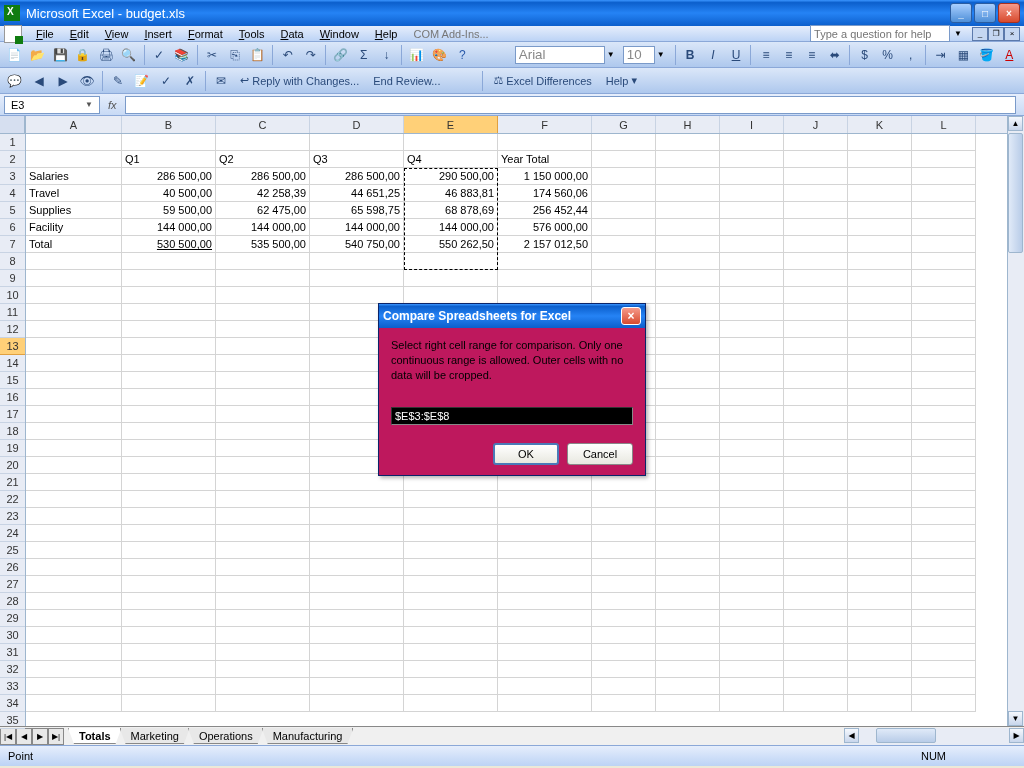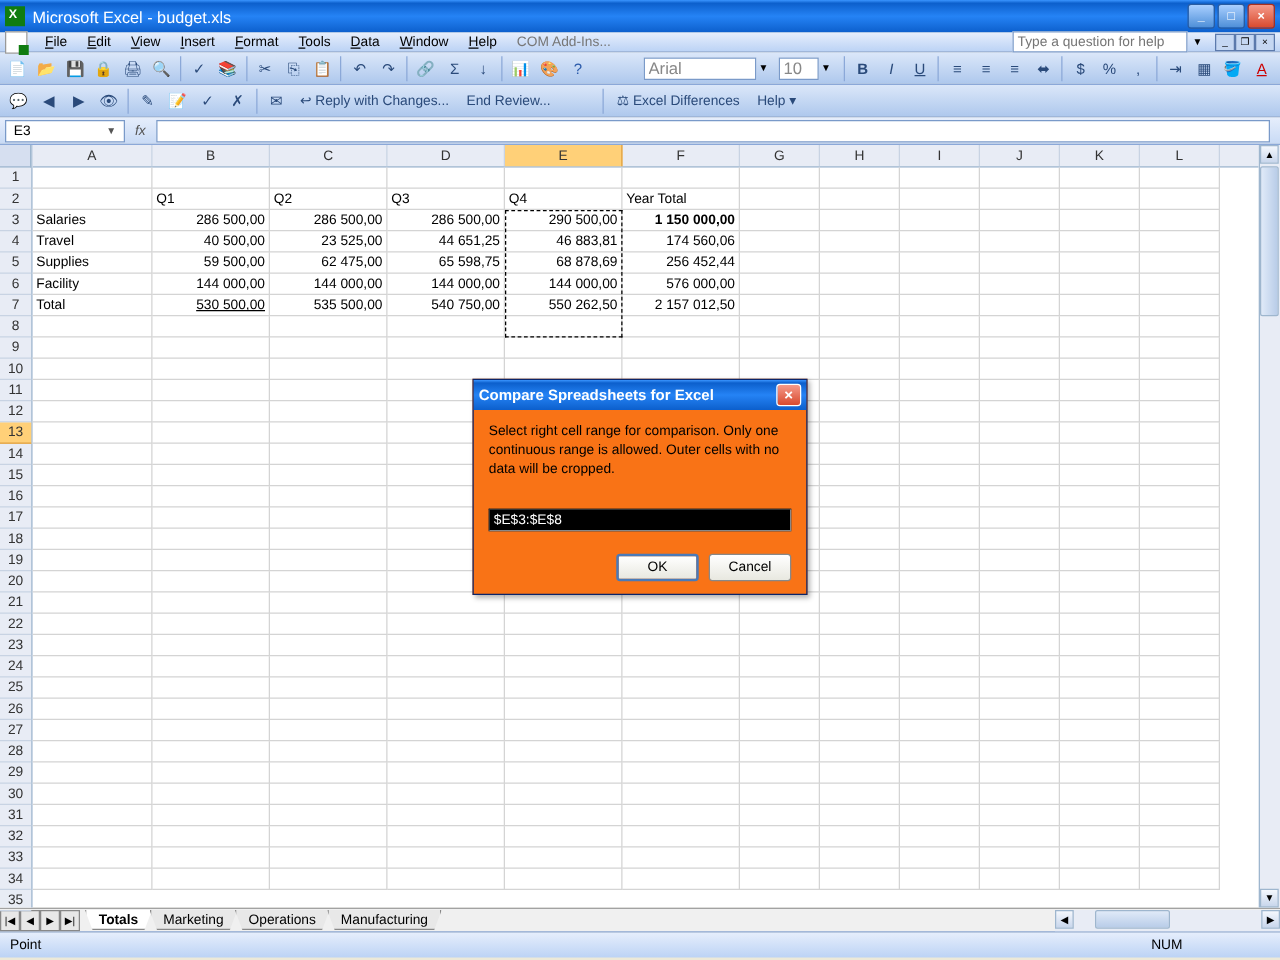--- a/index.html
+++ b/index.html
@@ -178,21 +178,21 @@
   background: linear-gradient(to bottom,#e6eefc,#bcd3f5);
   border-top:1px solid #8ba8d8;
   display:flex; align-items:center;
   padding:0 8px; font-size:11px;
 }
 .statusbar .sb-right{margin-left:auto; display:flex; gap:30px;}
 .dialog {
   position: absolute;
   left: 378px; top: 303px;
   width: 268px;
-  background: #f97316;
+  background: #be185d;
   border: 1px solid #0a246a;
   box-shadow: 2px 2px 4px rgba(0,0,0,0.3);
 }
 .dialog .dlg-title {
   height: 24px;
   background: linear-gradient(to bottom, #3a95ff 0%, #0c5fcc 10%, #2583f5 50%, #0c5fcc 100%);
   color:#fff; font-weight:bold; font-size:12px;
   display:flex; align-items:center; padding:0 4px;
 }
 .dialog .dlg-title .dlg-close{
@@ -430,32 +430,32 @@
           <div class="cell" style="width: 64px;"></div>
           <div class="cell" style="width: 64px;"></div>
           <div class="cell" style="width: 64px;"></div>
         </div>
         <div class="row">
           <div class="cell" style="width: 96px;">Salaries</div>
           <div class="cell r" style="width: 94px;">286 500,00</div>
           <div class="cell r" style="width: 94px;">286 500,00</div>
           <div class="cell r" style="width: 94px;">286 500,00</div>
           <div class="cell r" style="width: 94px;">290 500,00</div>
-          <div class="cell r" style="width: 94px; font-weight: bold;">1 150 000,00</div>
+          <div class="cell r" style="width: 94px;">1 150 000,00</div>
           <div class="cell" style="width: 64px;"></div>
           <div class="cell" style="width: 64px;"></div>
           <div class="cell" style="width: 64px;"></div>
           <div class="cell" style="width: 64px;"></div>
           <div class="cell" style="width: 64px;"></div>
           <div class="cell" style="width: 64px;"></div>
         </div>
         <div class="row">
           <div class="cell" style="width: 96px;">Travel</div>
           <div class="cell r" style="width: 94px;">40 500,00</div>
-          <div class="cell r" style="width: 94px;">23 525,00</div>
+          <div class="cell r" style="width: 94px;">42 258,39</div>
           <div class="cell r" style="width: 94px;">44 651,25</div>
           <div class="cell r" style="width: 94px;">46 883,81</div>
           <div class="cell r" style="width: 94px;">174 560,06</div>
           <div class="cell" style="width: 64px;"></div>
           <div class="cell" style="width: 64px;"></div>
           <div class="cell" style="width: 64px;"></div>
           <div class="cell" style="width: 64px;"></div>
           <div class="cell" style="width: 64px;"></div>
           <div class="cell" style="width: 64px;"></div>
         </div>

